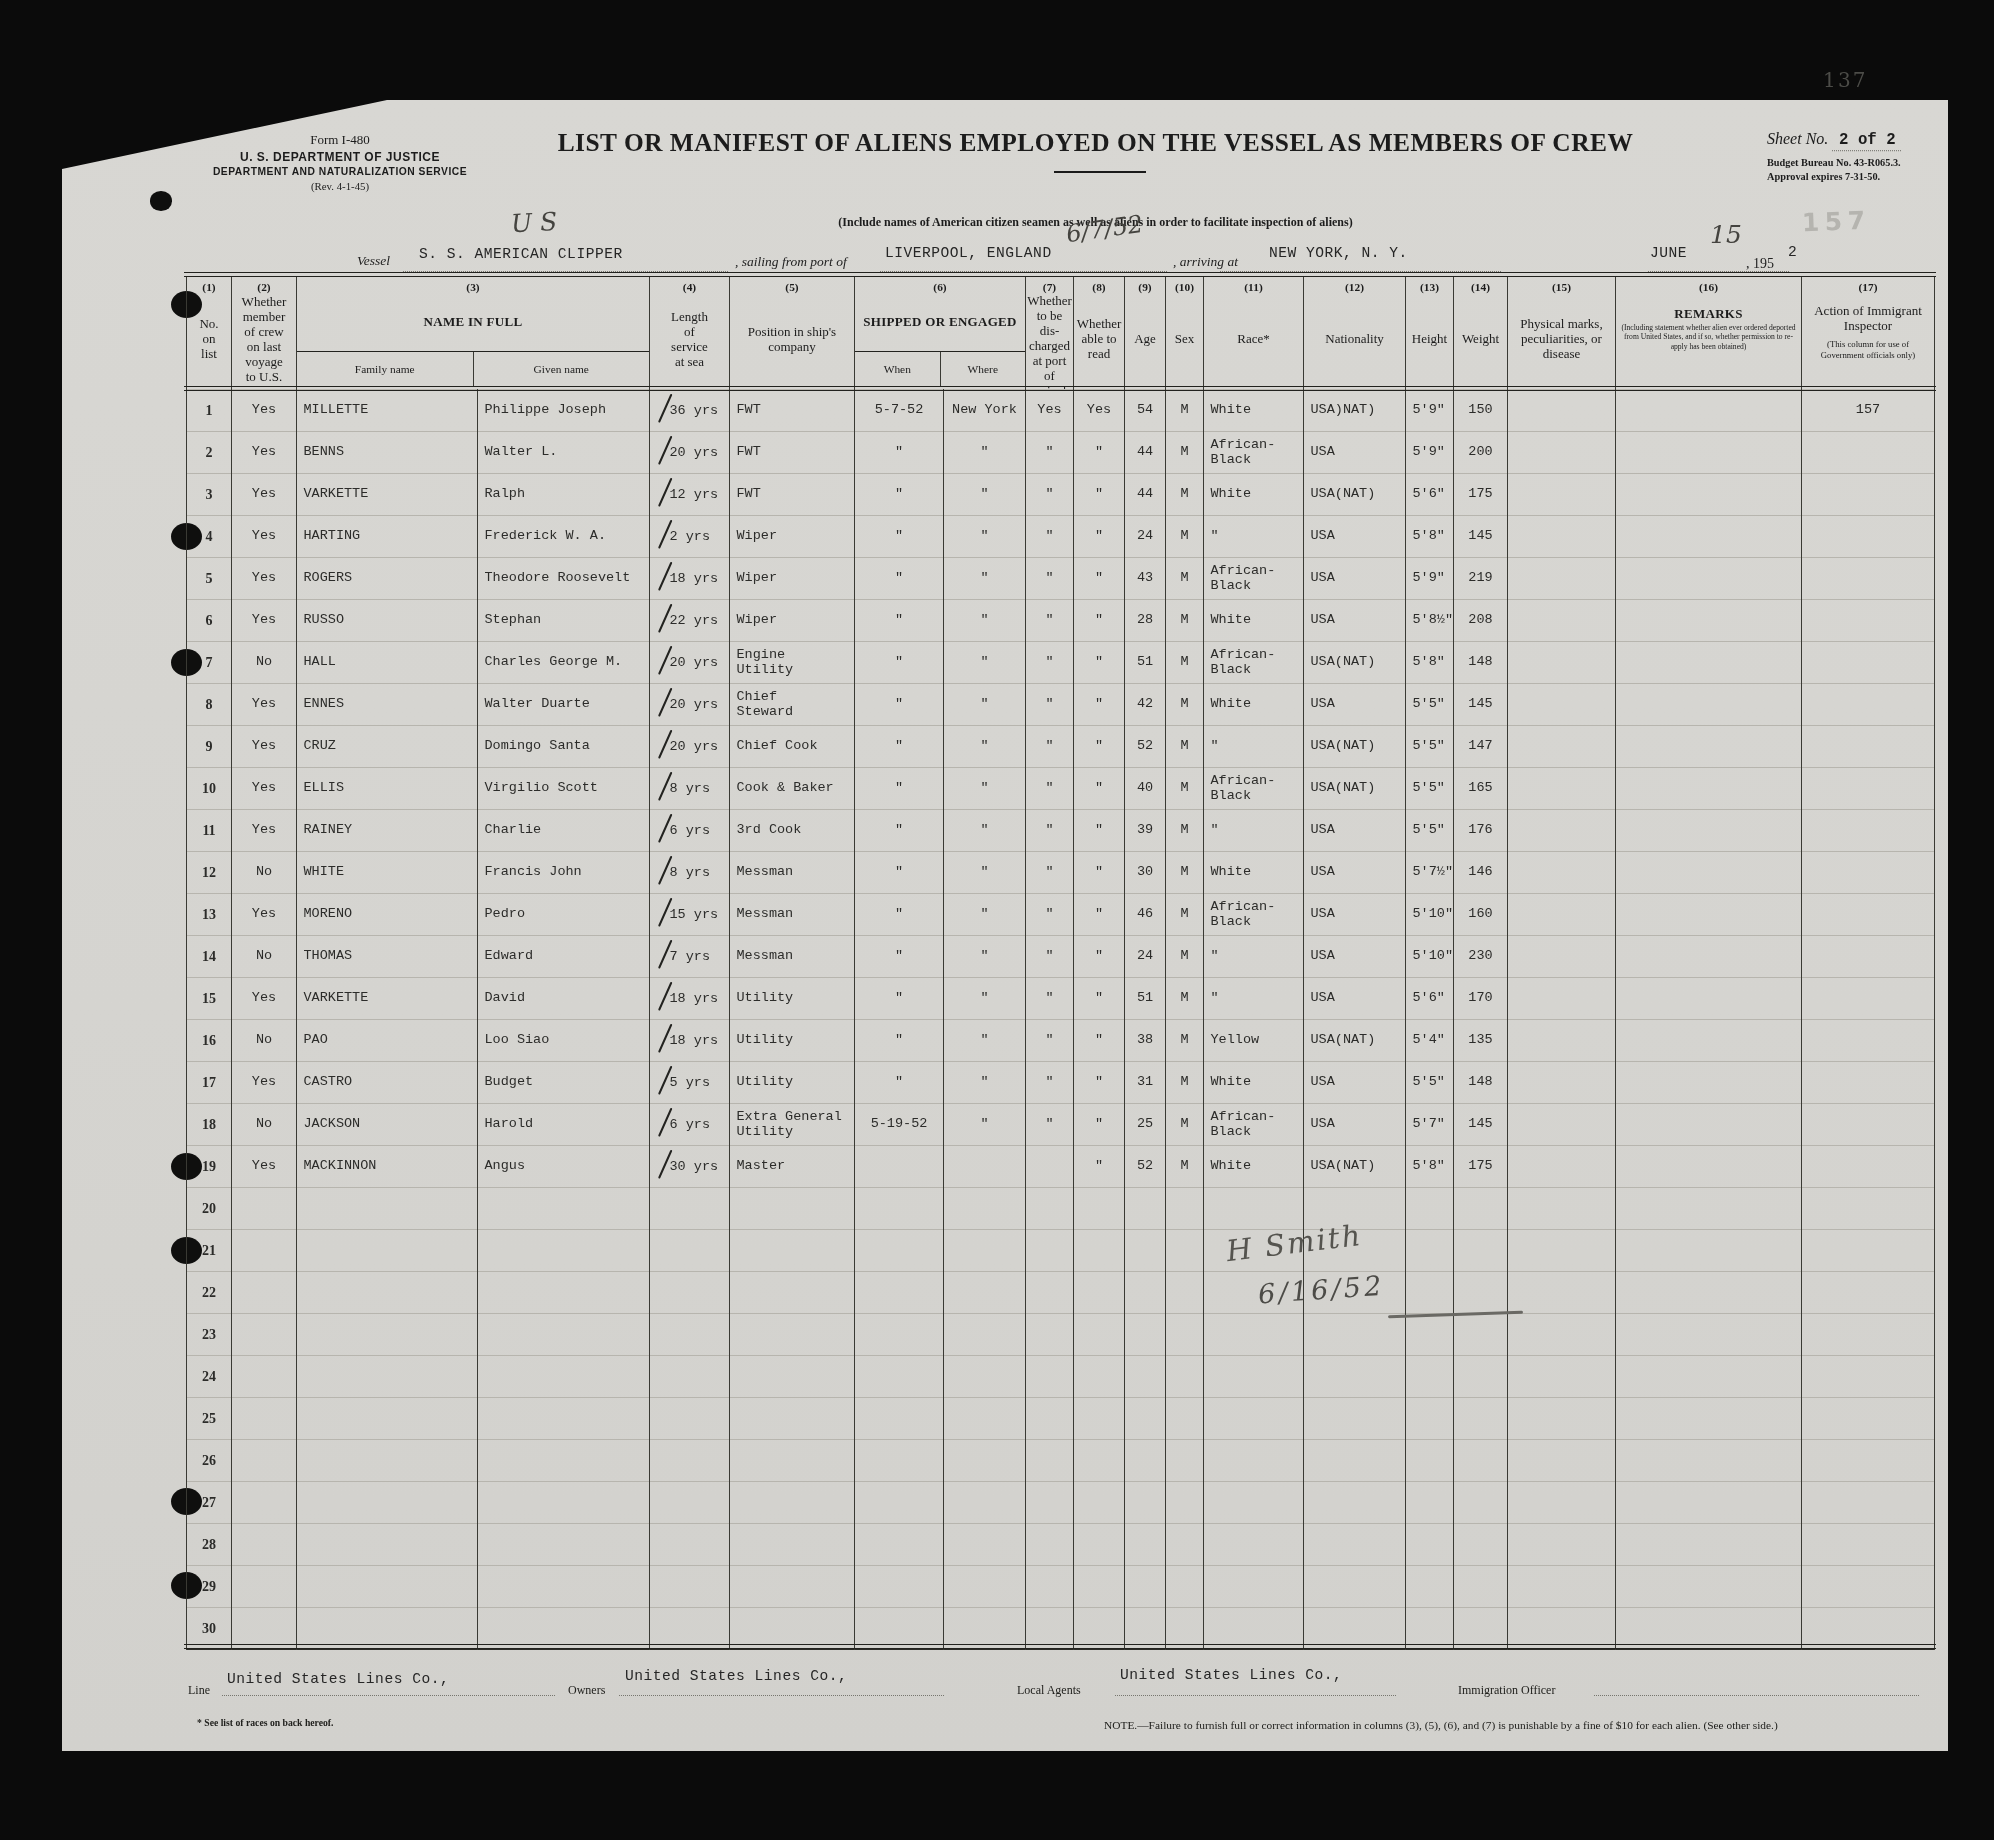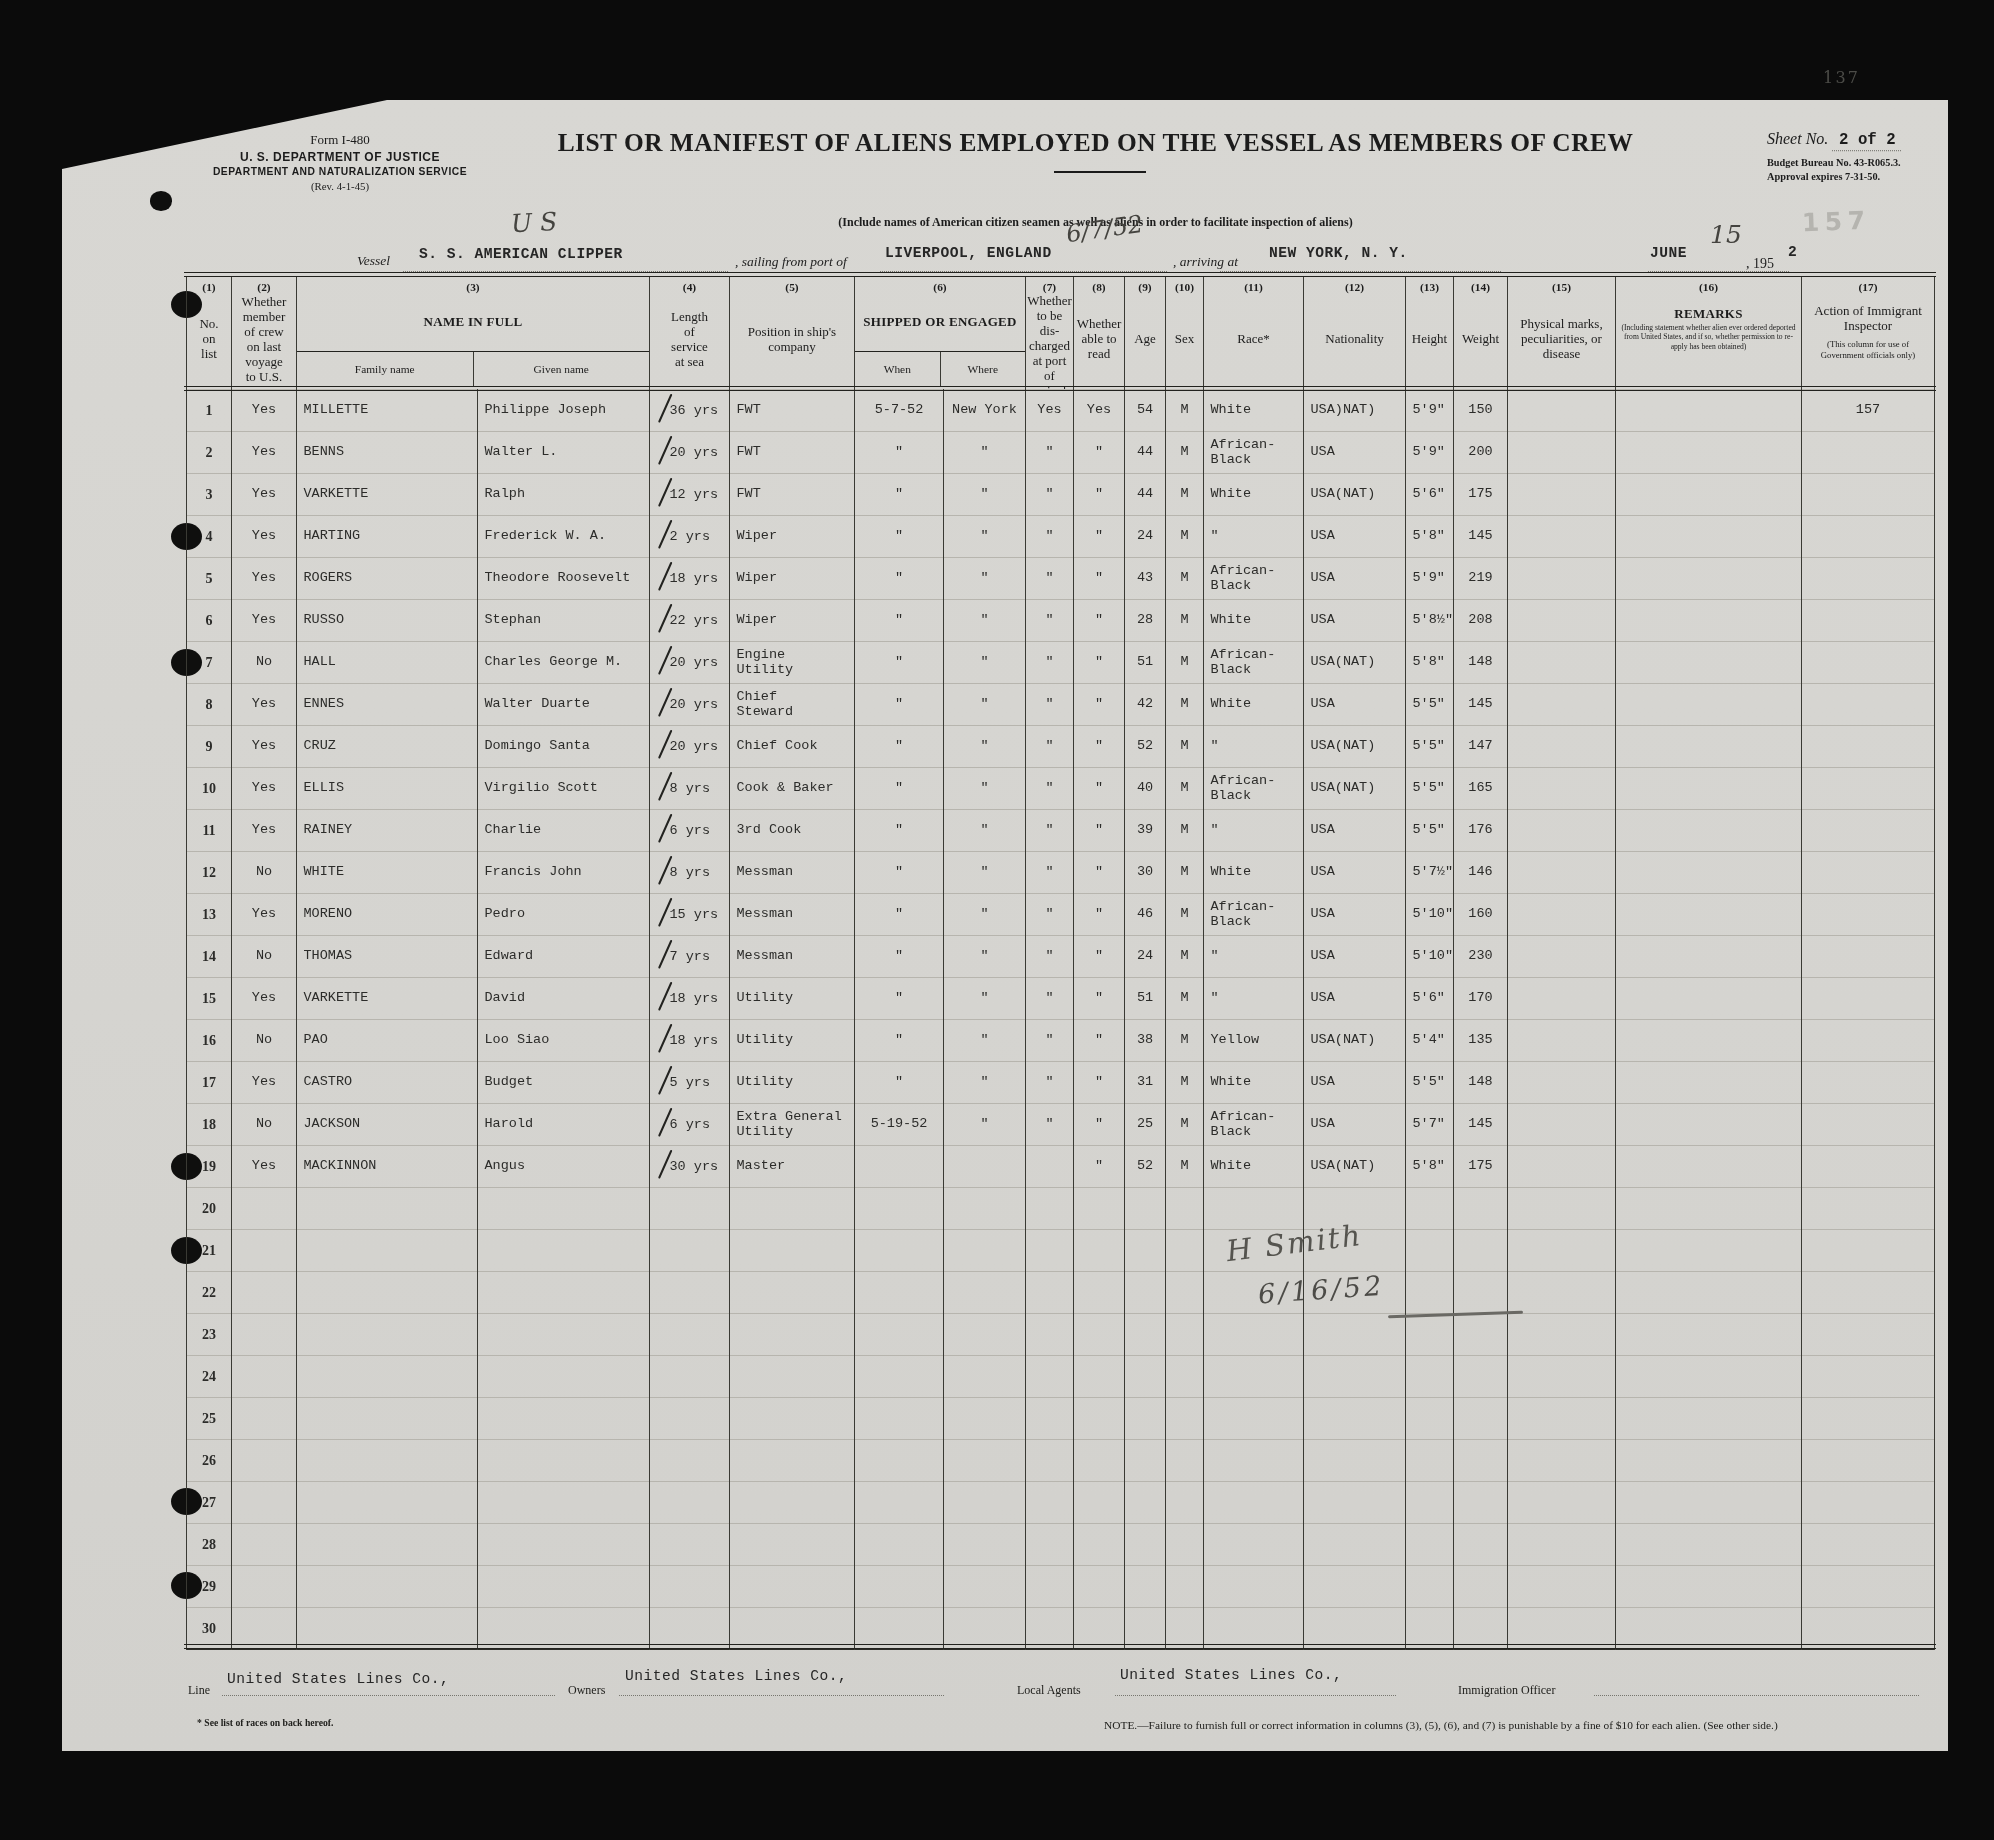--- a/index.html
+++ b/index.html
@@ -26,26 +26,26 @@
         font-weight:bold;font-size:12px;}
   .sheet{position:absolute;left:1705px;top:28px;width:179px;}
   .sheet-row{display:flex;align-items:flex-end;}
   .sheet-lbl{font-style:italic;font-size:16px;white-space:nowrap;}
   .sheet-val{font-family:"Liberation Mono",monospace;font-size:15.7px;font-weight:bold;
              border-bottom:1.6px dotted #6d6c67;padding:0 5.4px 1.1px 7.6px;margin-left:3.2px;transform:translateY(3.2px);}
   .sheet-small{font-weight:bold;font-size:10.3px;line-height:1.35;margin-top:7.6px;white-space:nowrap;}
   .ghost{position:absolute;left:1740px;top:107px;font-family:"DejaVu Sans",sans-serif;
          font-weight:bold;font-size:25px;letter-spacing:5.4px;color:#a3a29d;opacity:.65;transform:rotate(-2deg);}
   .corner-num{position:absolute;left:1823px;top:68px;font-family:"DejaVu Serif",serif;
-              font-size:16px;color:#4c4c48;letter-spacing:2.2px;}
+              font-size:20px;color:#4c4c48;letter-spacing:2.2px;}
 
   
   .vl{position:absolute;font-style:italic;font-size:13.5px;color:#222;}
   .vt{position:absolute;font-family:"Liberation Mono",monospace;font-size:14.6px;
-      letter-spacing:0.5px;color:#262626;white-space:nowrap;font-weight:bold;}
+      letter-spacing:0.5px;color:#262626;white-space:nowrap;}
   .dots{position:absolute;height:0;border-bottom:1.6px dotted #77766f;}
   .hand{position:absolute;font-family:"DejaVu Serif",serif;font-style:italic;color:#44433f;white-space:nowrap;}
 
   
   .manifest{position:absolute;left:124px;top:176px;width:1748px;border-collapse:collapse;
             table-layout:fixed;border:1.6px solid #2b2b26;}
   .manifest th,.manifest td{border-left:1.1px solid #3a3a34;border-right:1.1px solid #3a3a34;
             padding:0;overflow:hidden;}
   .rule2{position:absolute;left:122px;width:1752px;height:3.2px;
          border-top:1.6px solid #22221e;border-bottom:1.1px solid #22221e;}

